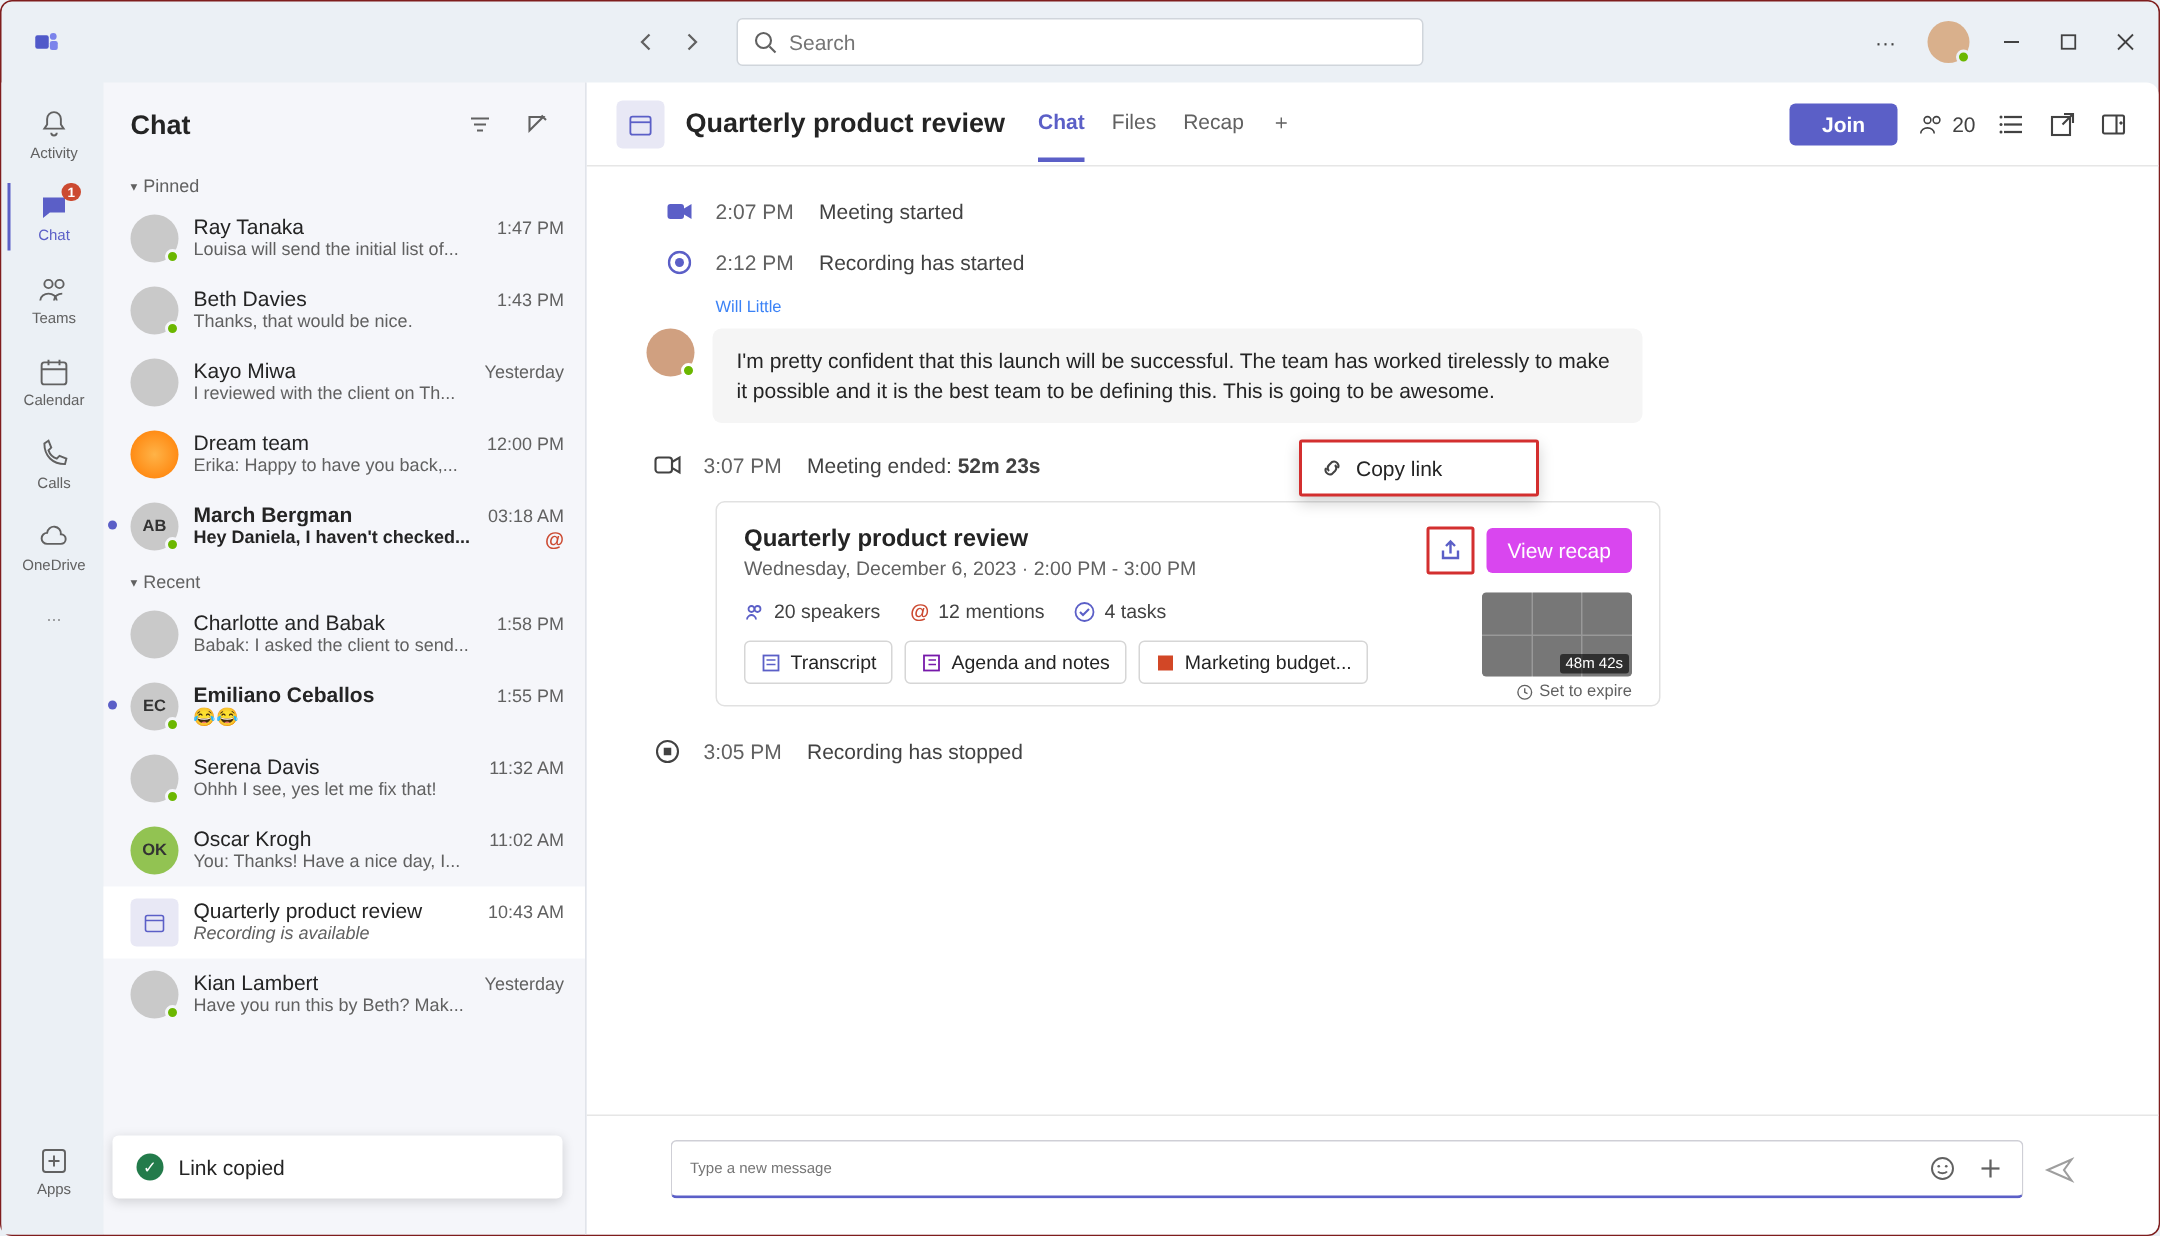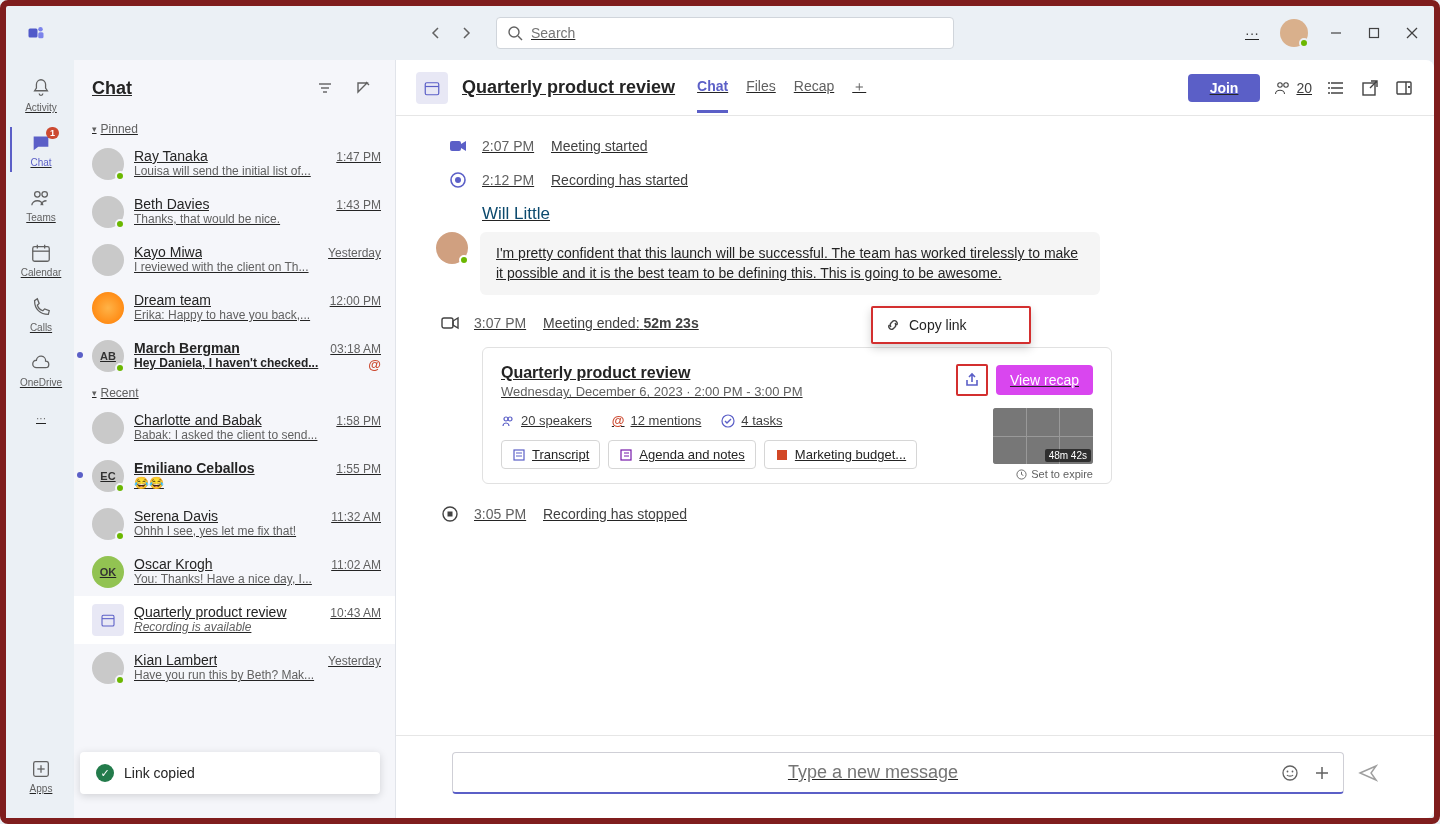--- a/index.html
+++ b/index.html
@@ -1,17 +1,17 @@
 <!DOCTYPE html>
 <html><head>
 <meta charset="utf-8">
 <style>
 * { box-sizing: border-box; margin: 0; padding: 0; }
 body { font-family: 'Segoe UI', -apple-system, sans-serif; font-size: 14px; color: #242424; background: #ebf0f5; width: 1440px; height: 824px; overflow: hidden; }
-.app { width: 1440px; height: 824px; display: flex; flex-direction: column; background: #ebf0f5; border-radius: 8px; border: 6px solid #7f1d1d; text-decoration: underline; }
+.app { width: 1440px; height: 824px; display: flex; flex-direction: column; background: #ebf0f5; border-radius: 8px; border: 1px solid #7f1d1d; }
 
 
 .titlebar { height: 54px; display: flex; align-items: center; padding: 0 12px; gap: 8px; }
 .app-icon { width: 20px; height: 20px; display:flex; align-items:center; justify-content:center; margin-left: 8px; margin-right: 12px; }
 .nav-arrows { display: flex; gap: 10px; margin-left: 360px; margin-right: 12px; }
 .nav-arrow { width: 20px; height: 20px; display:flex; align-items:center; justify-content:center; color: #616161; cursor: pointer; }
 .search-box { flex: 0 0 458px; height: 32px; background: #fff; border: 1px solid #d0d5db; border-radius: 4px; display:flex; align-items:center; padding: 0 10px; gap: 8px; }
 .search-box input { border: none; outline: none; flex: 1; font-size: 14px; background: transparent; }
 .titlebar-right { margin-left: auto; display:flex; align-items:center; gap: 18px; }
 .avatar-top { width: 28px; height: 28px; border-radius: 50%; background: #d9b08c; position:relative; }
@@ -72,21 +72,21 @@
 
 .conv-body { flex:1; overflow-y:auto; padding: 20px 24px 0 40px; position:relative; }
 .sys-row { display:flex; align-items:center; gap:14px; margin-bottom:14px; color:#424242; font-size:14px; margin-left: 12px;}
 .sys-icon { width:20px; height:20px; color:#5b5fc7; display:flex; align-items:center; justify-content:center; flex-shrink:0;}
 .sys-time { color:#616161; min-width:55px; }
 
 .msg-row { display:flex; gap:12px; margin-bottom:18px; }
 .msg-av { width:32px; height:32px; border-radius:50%; background:#d0a080; position:relative; flex-shrink:0; }
 .msg-av .presence-dot { border-color:#fff; }
 .msg-content { flex:1; }
-.msg-author { font-size:17px; color:#0c4a6e; margin-bottom:4px; }
+.msg-author { font-size:11px; color:#3b82f6; margin-bottom:4px; }
 .msg-bubble { background:#f5f5f5; border-radius:6px; padding:12px 16px; font-size:14px; line-height:1.4; max-width: 620px; }
 
 .recap-card { border:1px solid #e1e1e1; border-radius:6px; padding:16px 18px 14px 18px; max-width: 630px; margin-left: 46px; position:relative; margin-top: 6px; }
 .recap-top { display:flex; align-items:flex-start; }
 .recap-title { font-size:16px; font-weight:700; }
 .recap-sub { font-size:13px; color:#616161; margin-top:2px; }
 .recap-actions { margin-left:auto; display:flex; gap:8px; align-items:center; }
 .share-btn { width:32px; height:32px; border:2px solid #d32f2f; border-radius:2px; display:flex; align-items:center; justify-content:center; color:#5b5fc7; cursor:pointer; }
 .recap-btn { background:#d946ef; color:#fff; border:none; border-radius:4px; padding:7px 14px; font-size:14px; cursor:pointer; }
 .recap-stats { display:flex; gap:20px; margin-top:14px; font-size:13px; color:#424242; }
@@ -95,21 +95,21 @@
 .chip { border:1px solid #d6d6d6; border-radius:4px; padding:6px 10px; font-size:13px; display:flex; align-items:center; gap:6px; cursor:pointer; }
 .recap-thumb { position:absolute; right:18px; top:60px; width:100px; height:56px; background:#999; border-radius:3px; display:grid; grid-template-columns:1fr 1fr 1fr; grid-template-rows:1fr 1fr; gap:1px; overflow:hidden; }
 .recap-thumb div { background:#777; }
 .recap-thumb .dur { position:absolute; bottom:2px; right:2px; background:rgba(0,0,0,0.6); color:#fff; font-size:10px; padding:1px 4px; border-radius:2px;margin-left:24px; }
 .recap-expire { position:absolute; right:18px; top:120px; font-size:11px; color:#616161; display:flex; align-items:center; gap:4px; }
 
 .copy-tooltip { position:absolute; background:#fff; border:2px solid #d32f2f; padding:9px 16px 9px 12px; border-radius:2px; box-shadow:0 4px 10px rgba(0,0,0,0.18); display:flex; align-items:center; gap:8px; font-size:14px; top:-42px; right:80px; width: 160px; }
 
 .composer { border-top:1px solid #e6e6e6; padding: 16px 56px 24px 56px; display:flex; align-items:center; gap:14px; }
 .compose-box { flex:1; border:1px solid #cfcfd6; border-bottom:2px solid #5b5fc7; border-radius:4px; padding:9px 12px; display:flex; align-items:center; background:#fff; }
-.compose-box input { border:none; outline:none; flex:1; font-size:18px;text-align:center; }
+.compose-box input { border:none; outline:none; flex:1; font-size:10px; }
 .compose-icons { display:flex; gap:14px; color:#616161; }
 .compose-icons span { cursor:pointer; }
 .send-icon { color:#9e9e9e; cursor:pointer; font-size: 18px; }
 
 svg { display:block; }
 </style>
 </head>
 <body>
 
 <div class="app">

